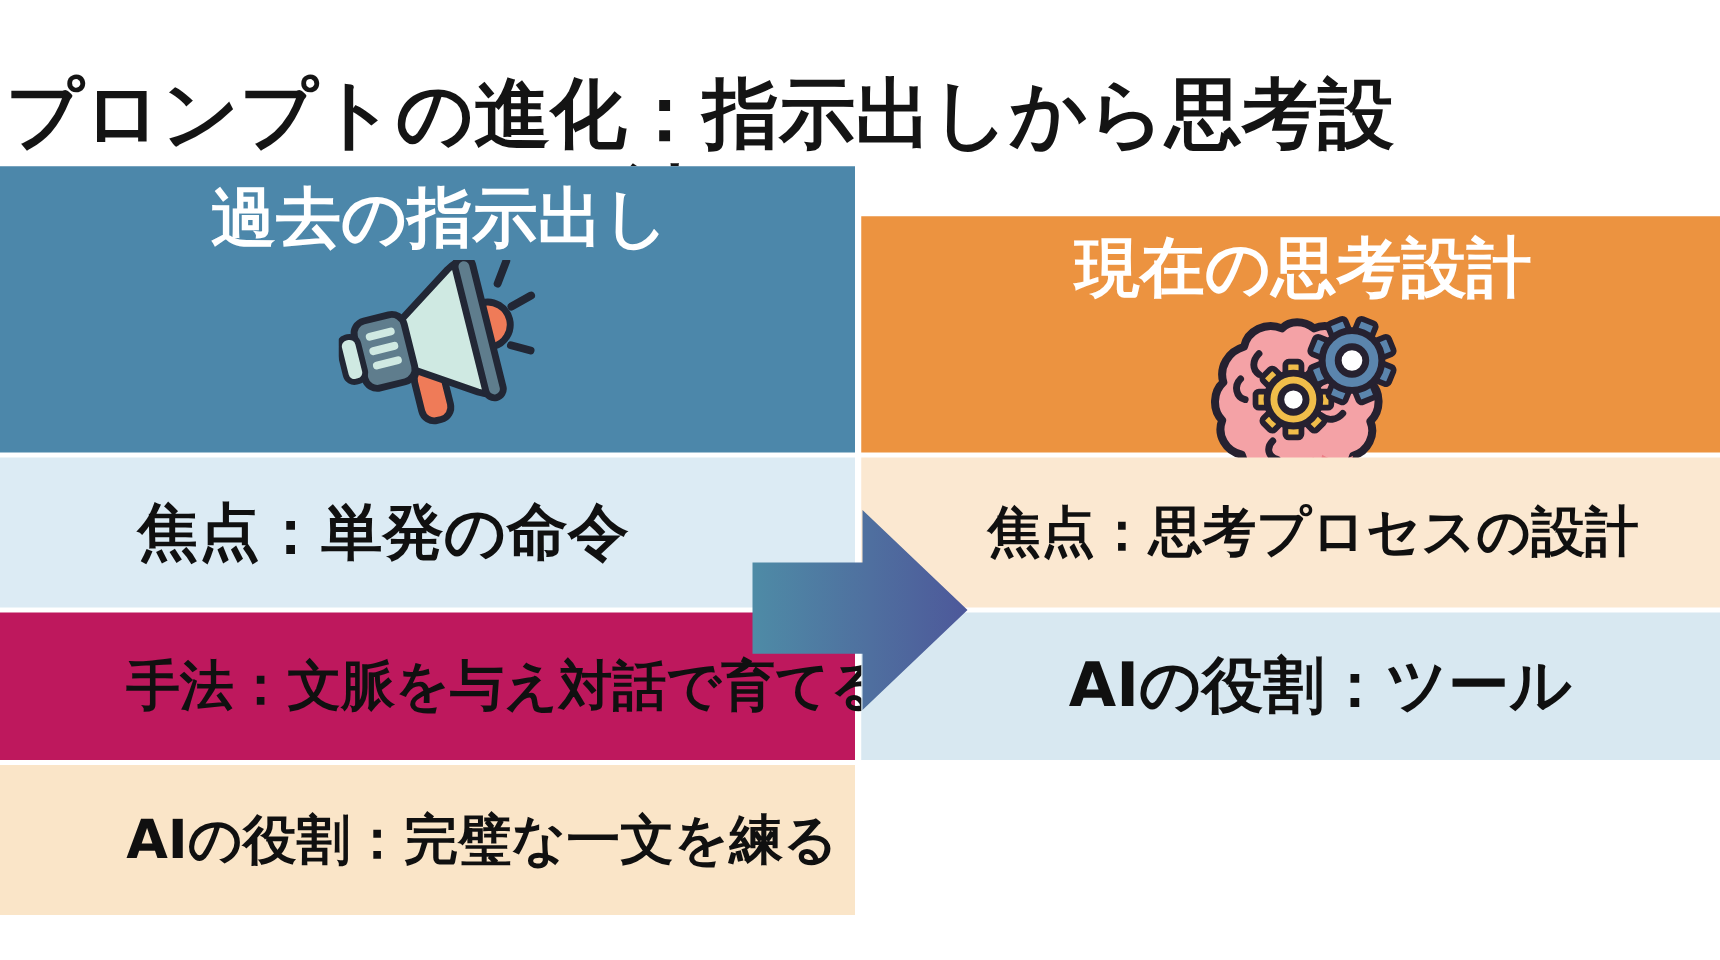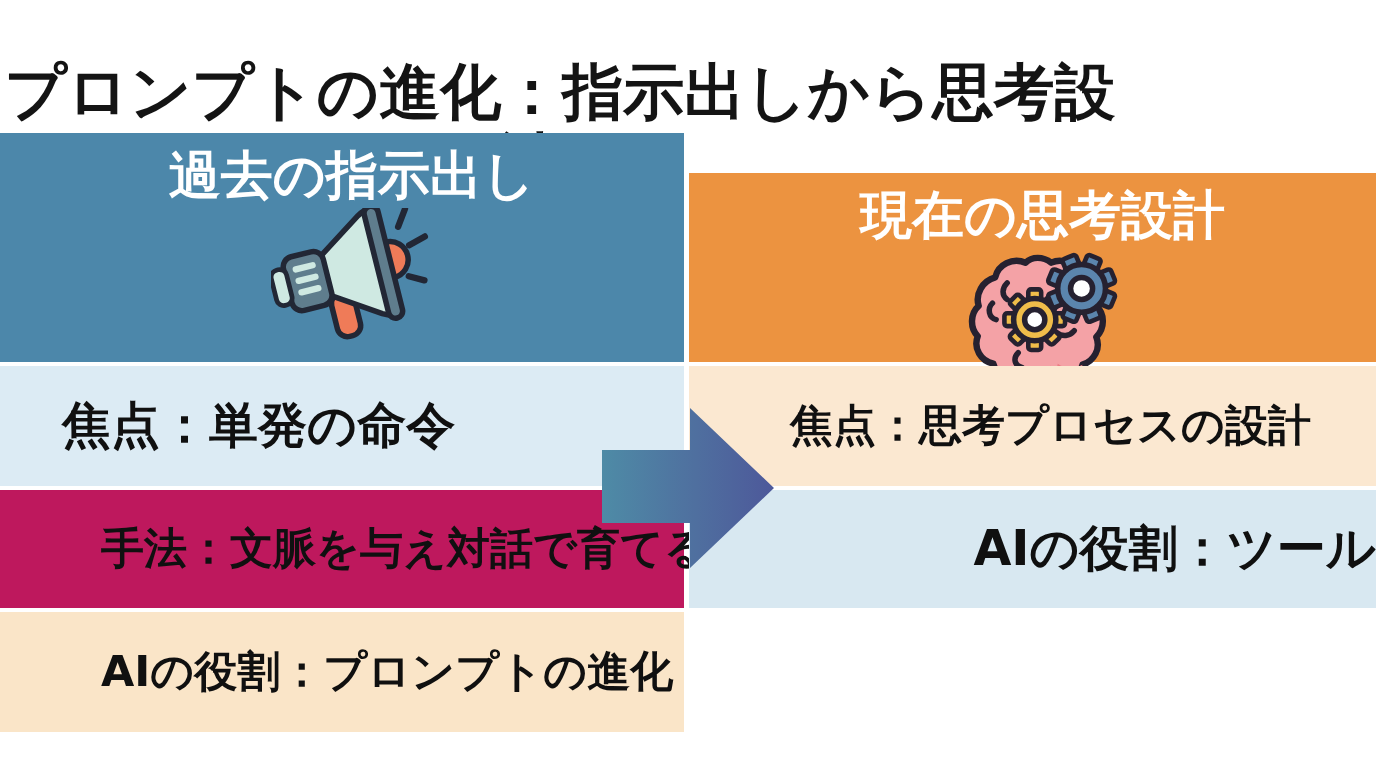--- a/index.html
+++ b/index.html
@@ -28,23 +28,23 @@
   }
   .hdr-past{background:#4c87aa;}
   .hdr-present{background:#ec9340;margin-top:40px;}
   .hdr-title{
     color:#ffffff;font-size:52px;font-weight:800;line-height:1.1;
     text-align:center;
   }
   .hdr-icon{margin-top:4px;line-height:0;}
   .row-label{font-size:49px;font-weight:800;color:#101010;white-space:nowrap;}
   .rrow .row-label{font-size:43px;margin-left:21px;}
-  .l1{background:#dcebf4;padding-left:62px;box-sizing:border-box;}
+  .l1{background:#dcebf4;padding-left:110px;box-sizing:border-box;}
   .l2{background:#c9dfeb;padding-left:126px;box-sizing:border-box;}
-  .l3{background:#d8e8f1;padding-left:166px;box-sizing:border-box;justify-content:flex-end;}
+  .l3{background:#d8e8f1;padding-left:166px;box-sizing:border-box;}
   .r1{background:#fbe8d1;padding-left:80px;box-sizing:border-box;}
   .r2{background:#be185d;padding-left:80px;box-sizing:border-box;}
   .r3{background:#fae5c8;padding-left:80px;box-sizing:border-box;}
   .arrow{
     position:absolute;left:598px;top:403px;z-index:5;line-height:0;
   }
 </style>
 </head>
 <body>
 
@@ -128,21 +128,21 @@
   </div>
 
   <div class="cell rrow r2">
     <span class="row-label">手法：文脈を与え対話で育てる</span>
   </div>
 
   <div class="cell l3">
     <span class="row-label">AIの役割：ツール</span>
   </div>
   <div class="cell rrow r3">
-    <span class="row-label">AIの役割：プロンプトの進化</span>
+    <span class="row-label">AIの役割：完璧な一文を練る</span>
   </div>
 
 </div>
 
 <div class="arrow">
   <svg width="180" height="168" viewBox="0 0 180 168">
     <defs>
       <linearGradient id="ag" x1="0" y1="0" x2="1" y2="0">
         <stop offset="0" stop-color="#4e8ba6"></stop>
         <stop offset="0.55" stop-color="#4f6f9f"></stop>

